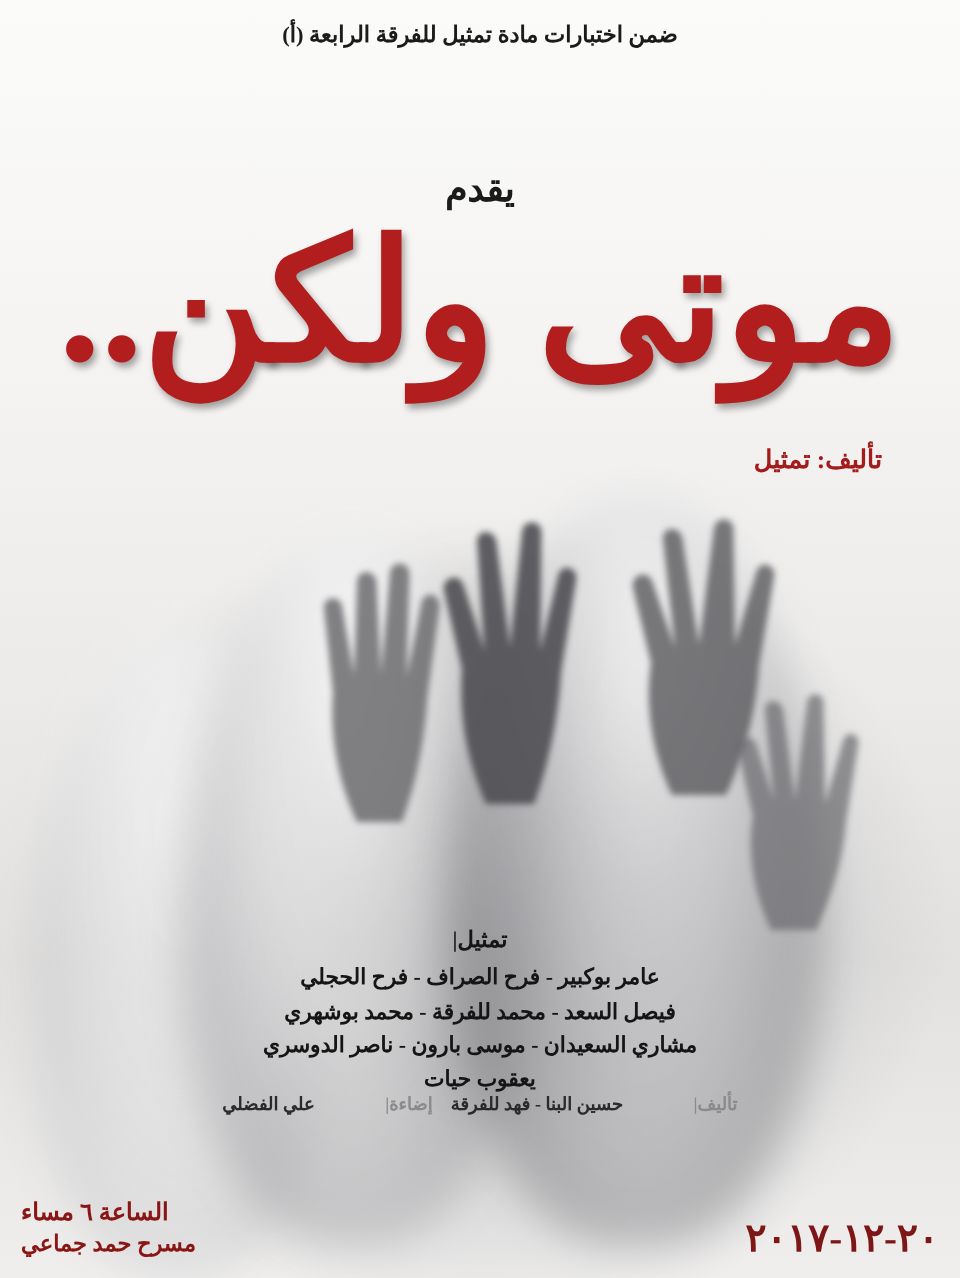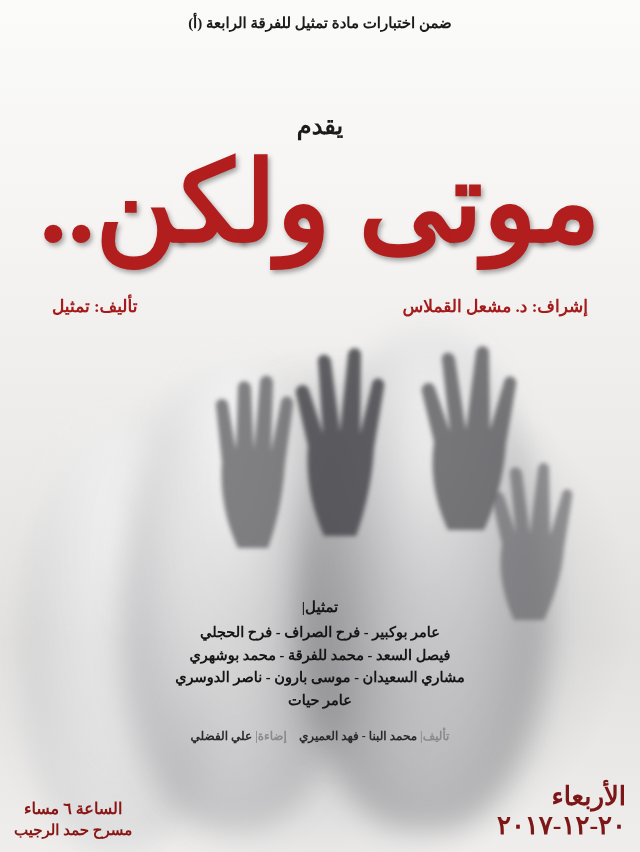--- a/index.html
+++ b/index.html
@@ -99,38 +99,38 @@
     justify-content: space-between;
     padding: 0 52px;
     box-sizing: border-box;
     font-size: 17px;
     font-weight: bold;
     color: #a41b1b;
   }
   .credits span { white-space: nowrap; }
 
   .cast {
-    top: 596px;
+    top: 616px;
     font-size: 14.5px;
     font-weight: bold;
     color: #151515;
     line-height: 1.55;
   }
   .cast .head {
     font-size: 15px;
     margin-bottom: 2px;
   }
   .crew {
     top: 726px;
     font-size: 12px;
     font-weight: bold;
     color: #2a2a2a;
     line-height: 1.7;
   }
-  .crew .sep { color: #8a8a8a; }
+  .crew .sep { color: #8a8a8a; margin-left: 44px; }
 
   .footer {
     position: absolute;
     bottom: 12px;
     left: 0; right: 0;
     padding: 0 14px;
     box-sizing: border-box;
     display: flex;
     align-items: flex-end;
     justify-content: space-between;
@@ -139,21 +139,21 @@
     text-align: right;
     color: #7d1616;
     font-weight: bold;
   }
   .date-line {
     font-size: 26px;
     line-height: 1.12;
     white-space: nowrap;
   }
   .venue-block {
-    text-align: center;
+    text-align: left;
     color: #8a1515;
     font-weight: bold;
     font-size: 15px;
     line-height: 1.35;
   }
   .venue-block .time { font-size: 16px; }
 </style>
 </head>
 <body>
 
@@ -196,46 +196,44 @@
         </g>
       </svg>
     </div>
   </div>
 
   <div class="txt line-top">ضمن اختبارات مادة تمثيل للفرقة الرابعة (أ)</div>
   <div class="txt presents">يقدم</div>
   <div class="txt title">موتى ولكن..</div>
 
   <div class="txt credits">
-    <span>إشراف: د. مشعل القملاس</span>
     <span>تأليف: تمثيل</span>
   </div>
 
   <div class="txt cast">
     <div class="head">تمثيل|</div>
     <div>عامر بوكبير - فرح الصراف - فرح الحجلي</div>
     <div>فيصل السعد - محمد للفرقة - محمد بوشهري</div>
     <div>مشاري السعيدان - موسى بارون - ناصر الدوسري</div>
-    <div>عامر حيات</div>
+    <div>يعقوب حيات</div>
   </div>
 
   <div class="txt crew">
     <div>
       <span class="sep">تأليف|</span>
-      <span>محمد البنا - فهد العميري</span>
+      <span>حسين البنا - فهد للفرقة</span>
       &nbsp;&nbsp;
       <span class="sep">إضاءة|</span>
       <span>علي الفضلي</span>
     </div>
   </div>
 
   <div class="footer">
     <div class="date-block">
-      <div class="date-line">الأربعاء</div>
       <div class="date-line">٢٠-١٢-٢٠١٧</div>
     </div>
     <div class="venue-block">
       <div class="time">الساعة ٦ مساء</div>
-      <div>مسرح حمد الرجيب</div>
+      <div>مسرح حمد جماعي</div>
     </div>
   </div>
 
 </div>
 
 </body></html>

